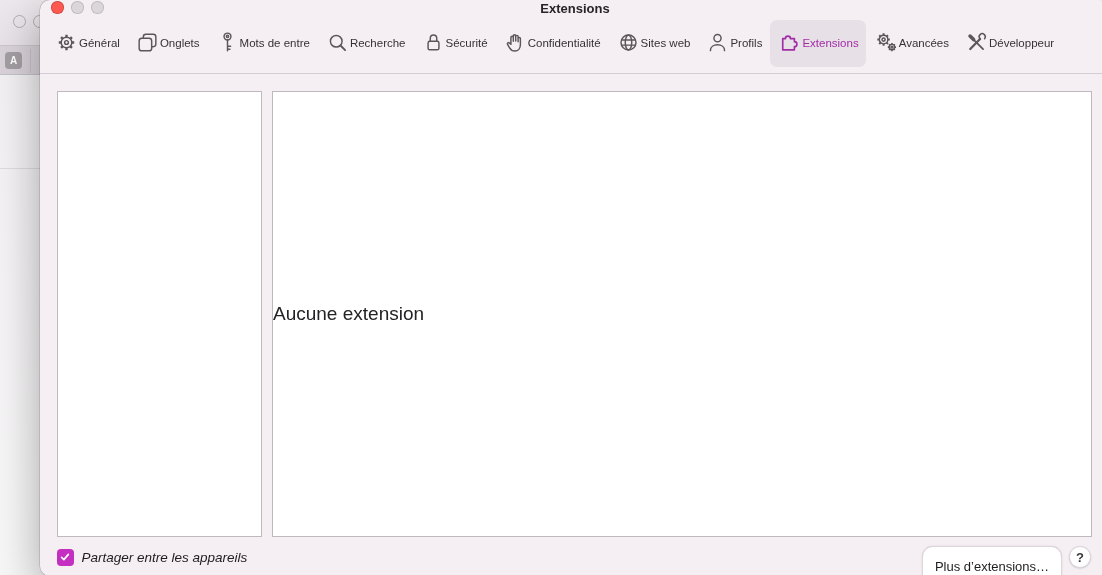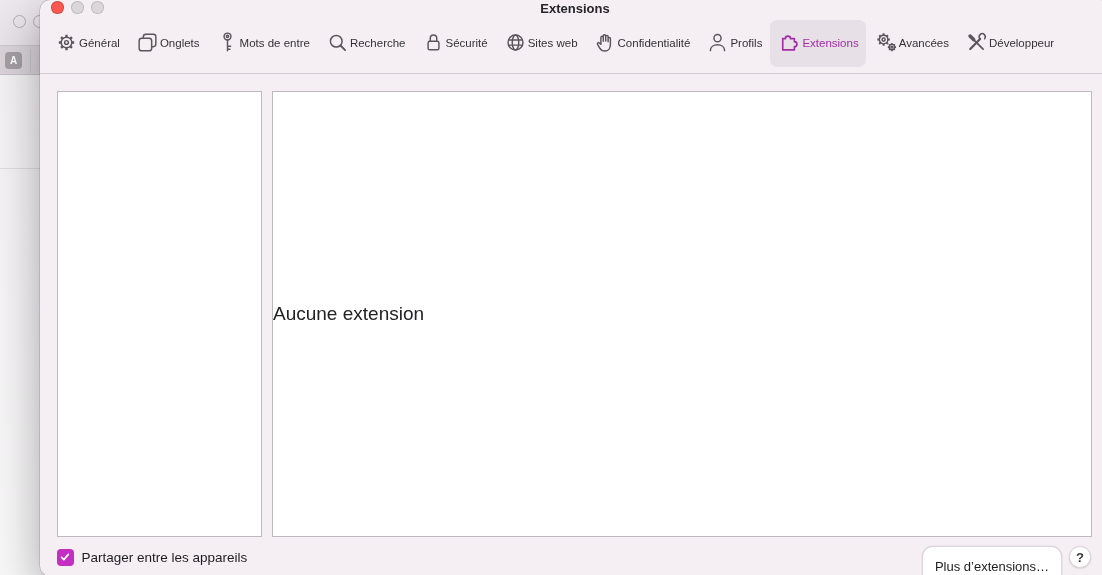--- a/index.html
+++ b/index.html
@@ -49,21 +49,21 @@
   .list-panel { position:absolute; left:17px; top:91px; width:205px; height:446px;
                 background:#FFFFFF; border:1px solid #BEB9BE; }
   .main-panel { position:absolute; left:232px; top:91px; width:820px; height:446px;
                 background:#FFFFFF; border:1px solid #BEB9BE;
                 display:flex; align-items:center; justify-content:flex-start; }
   .empty-msg { font-size:19px; color:#232325; }
 
   .share-row { position:absolute; left:17px; top:549px; display:flex; align-items:center; gap:8px; }
   .checkbox { width:16.5px; height:16.5px; border-radius:4px; background:#C42FC1;
               display:flex; align-items:center; justify-content:center; }
-  .share-label { font-size:13.5px; color:#1E1D1F; }
+  .share-label { font-size:13.5px; color:#1E1D1F;font-style:italic; }
 
   .more-btn { position:absolute; left:882px; top:546px; width:140px; height:40px;
               border-radius:11px; background:#FFFFFF; border:0.5px solid #DCD7DB;
               box-shadow:0 0.5px 1.5px rgba(0,0,0,.18);
               font-size:13px; color:#1E1D1F; display:flex; align-items:center; justify-content:center; }
   .help-btn { position:absolute; left:1029px; top:546px; width:22px; height:22px;
               border-radius:50%; background:#FFFFFF; border:0.5px solid #DCD7DB;
               box-shadow:0 0.5px 1.5px rgba(0,0,0,.18);
               font-size:13px; font-weight:bold; color:#3A383A;
               display:flex; align-items:center; justify-content:center; }
@@ -150,35 +150,35 @@
           <rect x="6.8" y="10.8" width="10.4" height="8.2" rx="1.6"></rect>
           <path d="M8.9 10.8V7.9a3.1 3.1 0 0 1 6.2 0v2.9"></path>
         </svg>
       </span>
       <span>Sécurité</span>
     </div>
 
     <div class="tb-item">
       <span>
         <svg width="25" height="25" viewBox="0 0 24 24">
+          <path d="M7.6 13.8V7.2a1.15 1.15 0 0 1 2.3 0v3.6V5.7a1.15 1.15 0 0 1 2.3 0v4.9V6.3a1.15 1.15 0 0 1 2.3 0v4.9V8.2a1.1 1.1 0 0 1 2.2 0v5.6c0 3.8-2.1 6.4-5.3 6.4-2.5 0-3.9-1-5.1-3.1l-1.9-3.4c-.55-1 .6-2 1.5-1.4l1.7 1.2"></path>
+        </svg>
+      </span>
+      <span>Confidentialité</span>
+    </div>
+
+    <div class="tb-item">
+      <span>
+        <svg width="25" height="25" viewBox="0 0 24 24">
           <circle cx="12" cy="12" r="7.2"></circle>
           <ellipse cx="12" cy="12" rx="3.1" ry="7.2"></ellipse>
           <path d="M5.4 9.5h13.2M5.4 14.5h13.2"></path>
         </svg>
       </span>
       <span>Sites web</span>
-    </div>
-
-    <div class="tb-item">
-      <span>
-        <svg width="25" height="25" viewBox="0 0 24 24">
-          <path d="M7.6 13.8V7.2a1.15 1.15 0 0 1 2.3 0v3.6V5.7a1.15 1.15 0 0 1 2.3 0v4.9V6.3a1.15 1.15 0 0 1 2.3 0v4.9V8.2a1.1 1.1 0 0 1 2.2 0v5.6c0 3.8-2.1 6.4-5.3 6.4-2.5 0-3.9-1-5.1-3.1l-1.9-3.4c-.55-1 .6-2 1.5-1.4l1.7 1.2"></path>
-        </svg>
-      </span>
-      <span>Confidentialité</span>
     </div>
 
     <div class="tb-item">
       <span>
         <svg width="25" height="25" viewBox="0 0 24 24">
           <circle cx="12" cy="7.8" r="3.4"></circle>
           <path d="M5.2 19.8c0-3.6 3.1-5.6 6.8-5.6s6.8 2 6.8 5.6"></path>
         </svg>
       </span>
       <span>Profils</span>

